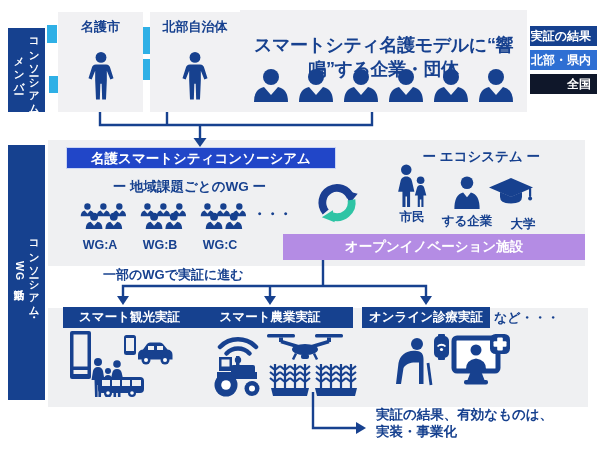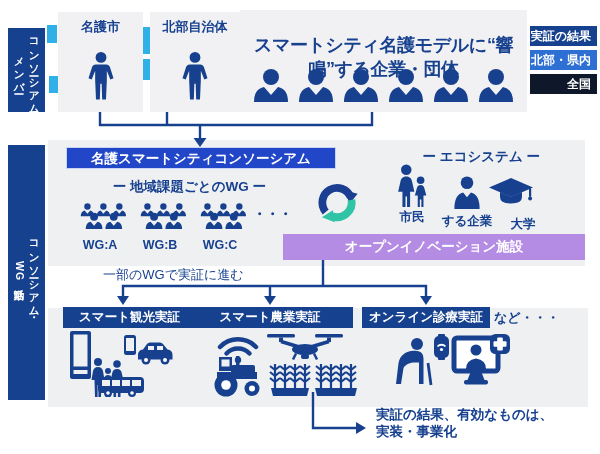--- a/index.html
+++ b/index.html
@@ -43,21 +43,21 @@
   .cycle{left:315px;top:179px;width:44px;height:47px;}
   .eco-label{text-align:center;font-size:12.5px;font-weight:bold;color:#17418f;}
   .eco-ic-citizen{left:394px;top:164px;width:36px;height:44px;}
   .lab-citizen{left:390px;top:209px;width:44px;}
   .eco-ic-company{left:452px;top:176px;width:30px;height:33px;}
   .lab-company{left:436px;top:213px;width:62px;}
   .eco-ic-univ{left:488px;top:177px;width:46px;height:30px;}
   .lab-univ{left:496px;top:216px;width:32px;margin-left:11px;}
   .box-open{left:283px;top:234px;width:302px;height:26px;background:#b48ce4;color:#fff;
        font-size:13.5px;font-weight:bold;text-align:center;line-height:26px;}
-  .note{left:103px;top:266px;width:180px;font-size:13px;font-weight:normal;color:#17418f;}
+  .note{left:103px;top:266px;width:180px;font-size:13px;font-weight:bold;color:#17418f;}
   
   .exp{top:307px;height:21px;background:#16418f;color:#fff;font-size:12.5px;font-weight:bold;
        text-align:center;line-height:21px;}
   .exp1{left:63px;width:133px;}
   .exp2{left:187px;width:166px;}
   .exp3{left:362px;width:128px;}
   .etc{left:494px;top:309px;width:70px;font-size:13px;font-weight:bold;color:#17418f;}
   .ic-tour{left:64px;top:331px;width:122px;height:68px;}
   .ic-agri{left:211px;top:330px;width:150px;height:70px;}
   .ic-med{left:388px;top:334px;width:122px;height:60px;}

